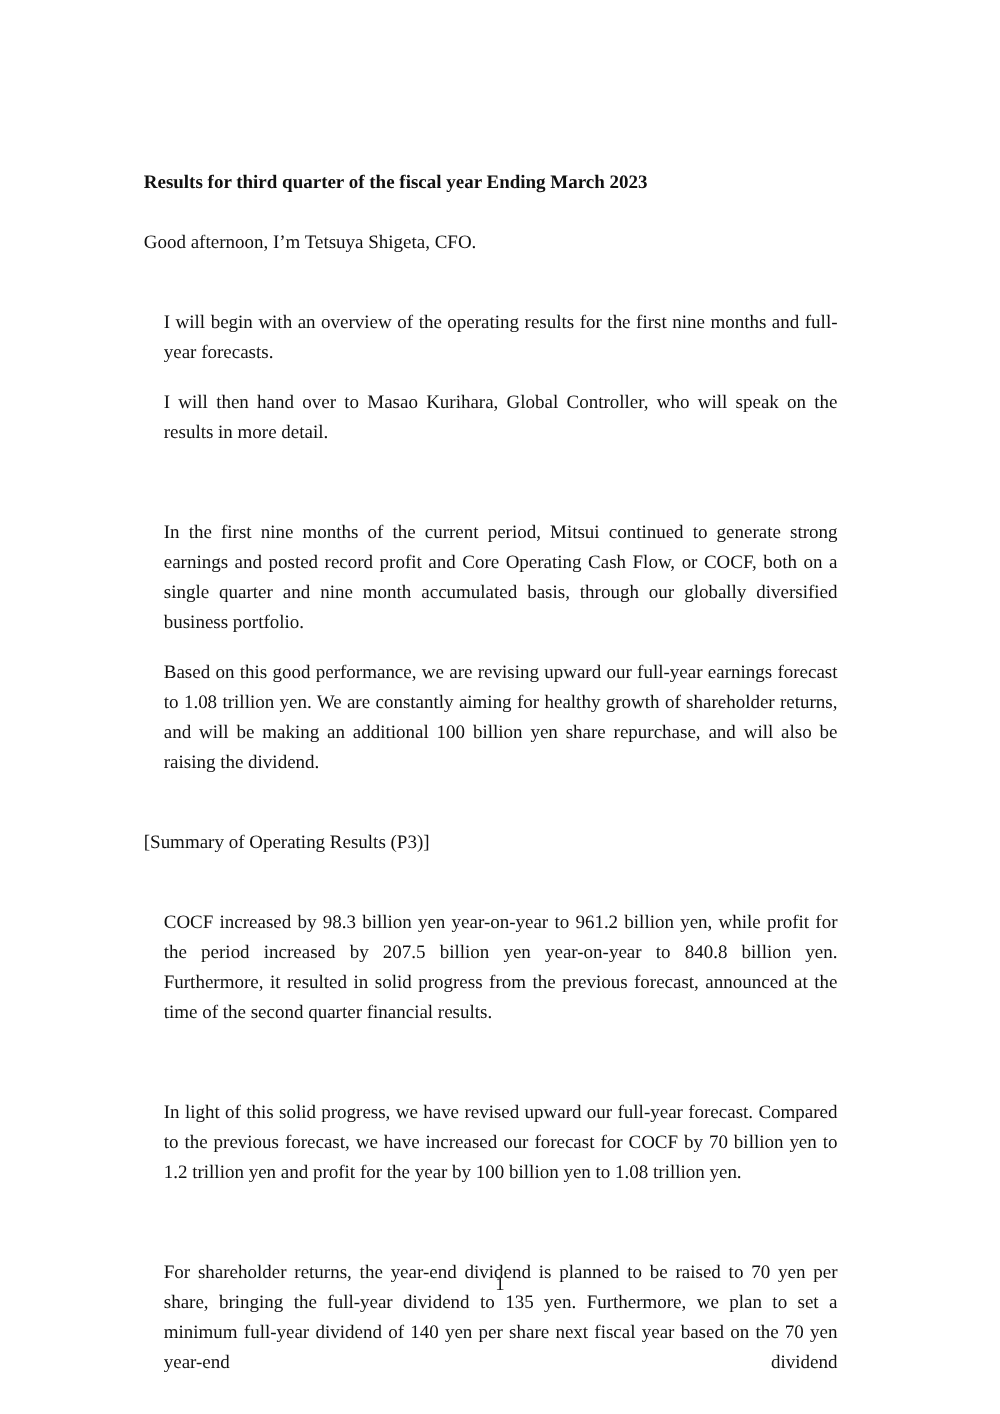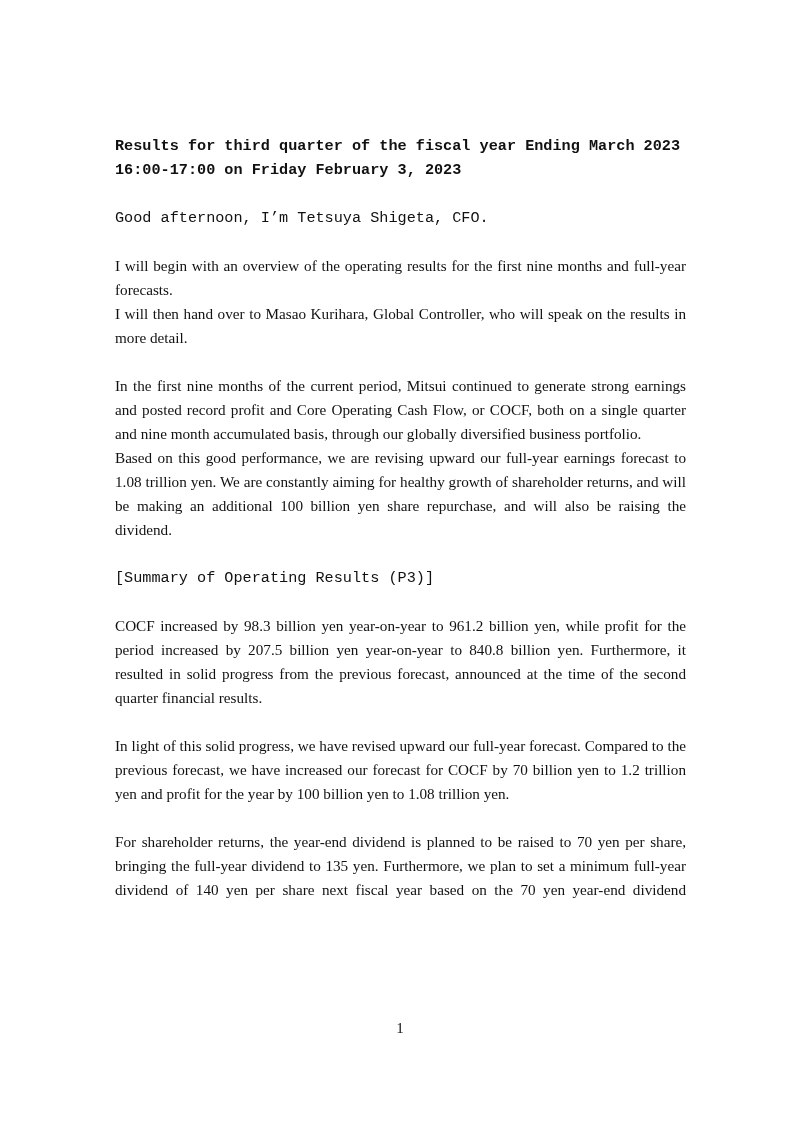--- a/index.html
+++ b/index.html
@@ -19,51 +19,49 @@
       position: absolute;
       left: 115px;
       top: 134px;
       width: 571px;
     }
     .line {
       font-size: 15.2px;
       line-height: 24px;
       height: 24px;
       white-space: nowrap;
-      font-family: Liberation Mono, monospace;
     }
     .bold {
       font-weight: bold;
     }
     .para {
       font-size: 15.2px;
       line-height: 24px;
       text-align: justify;
       text-align-last: left;
-      margin: 0;
+      margin: 16px;
     }
     .gap {
       height: 24px;
     }
     .page-number {
       position: absolute;
       top: 1018px;
       left: 0;
       width: 800px;
       text-align: center;
       font-size: 15px;
       line-height: 20px;
     }
   </style>
 </head>
 <body>
 
 <div class="page">
   <div class="line bold">Results for third quarter of the fiscal year Ending March 2023</div>
-  <div class="line bold">16:00-17:00 on Friday February 3, 2023</div>
   <div class="gap"></div>
 
   <div class="line">Good afternoon, I’m Tetsuya Shigeta, CFO.</div>
   <div class="gap"></div>
 
   <p class="para">I will begin with an overview of the operating results for the first nine months and full-year forecasts.</p>
   <p class="para">I will then hand over to Masao Kurihara, Global Controller, who will speak on the results in more detail.</p>
   <div class="gap"></div>
 
   <p class="para">In the first nine months of the current period, Mitsui continued to generate strong earnings and posted record profit and Core Operating Cash Flow, or COCF, both on a single quarter and nine month accumulated basis, through our globally diversified business portfolio.</p>

